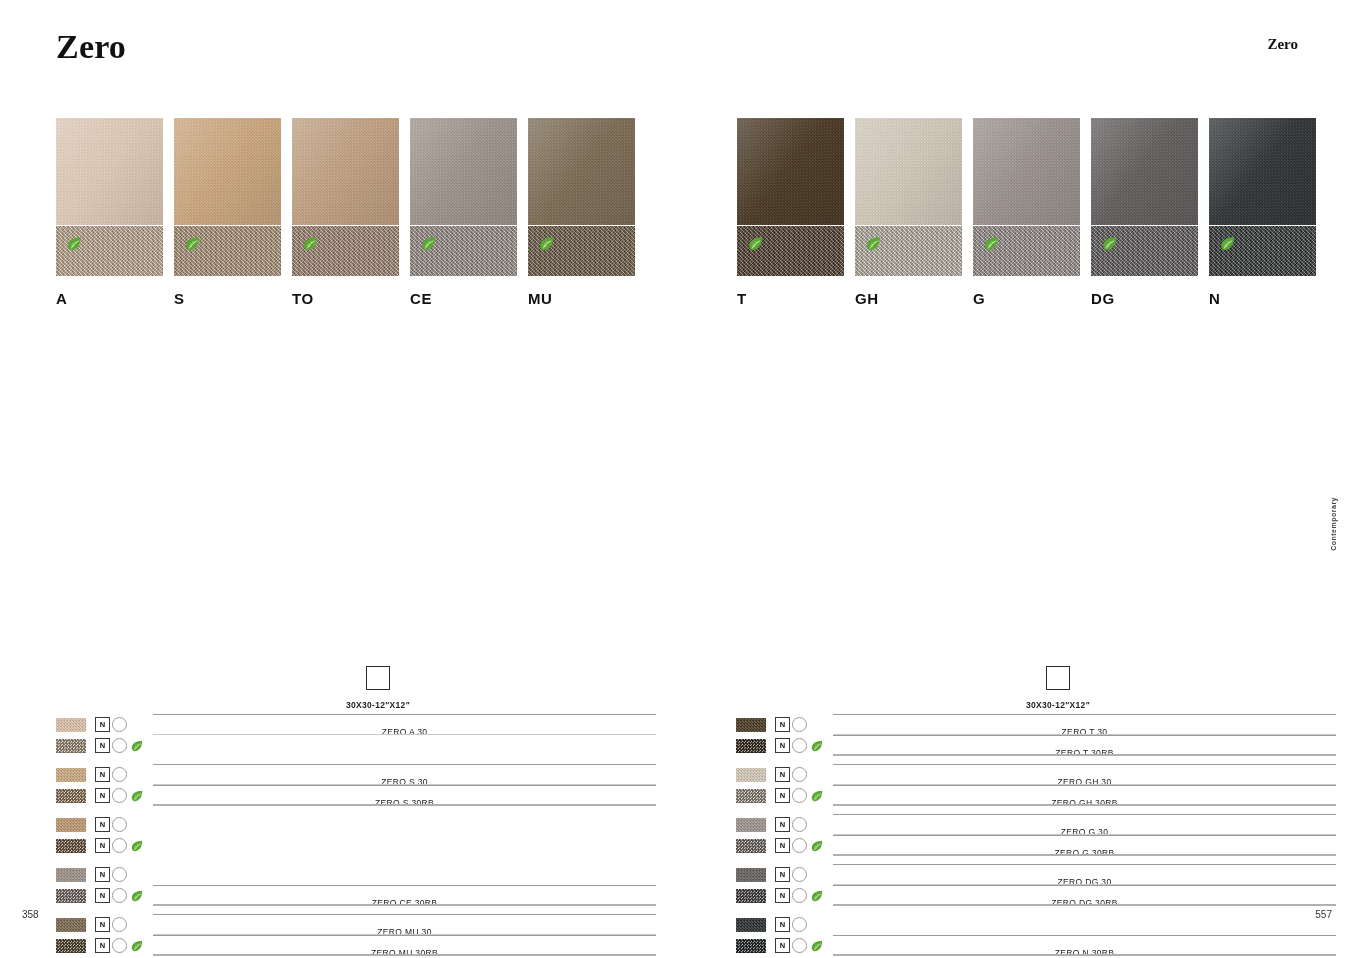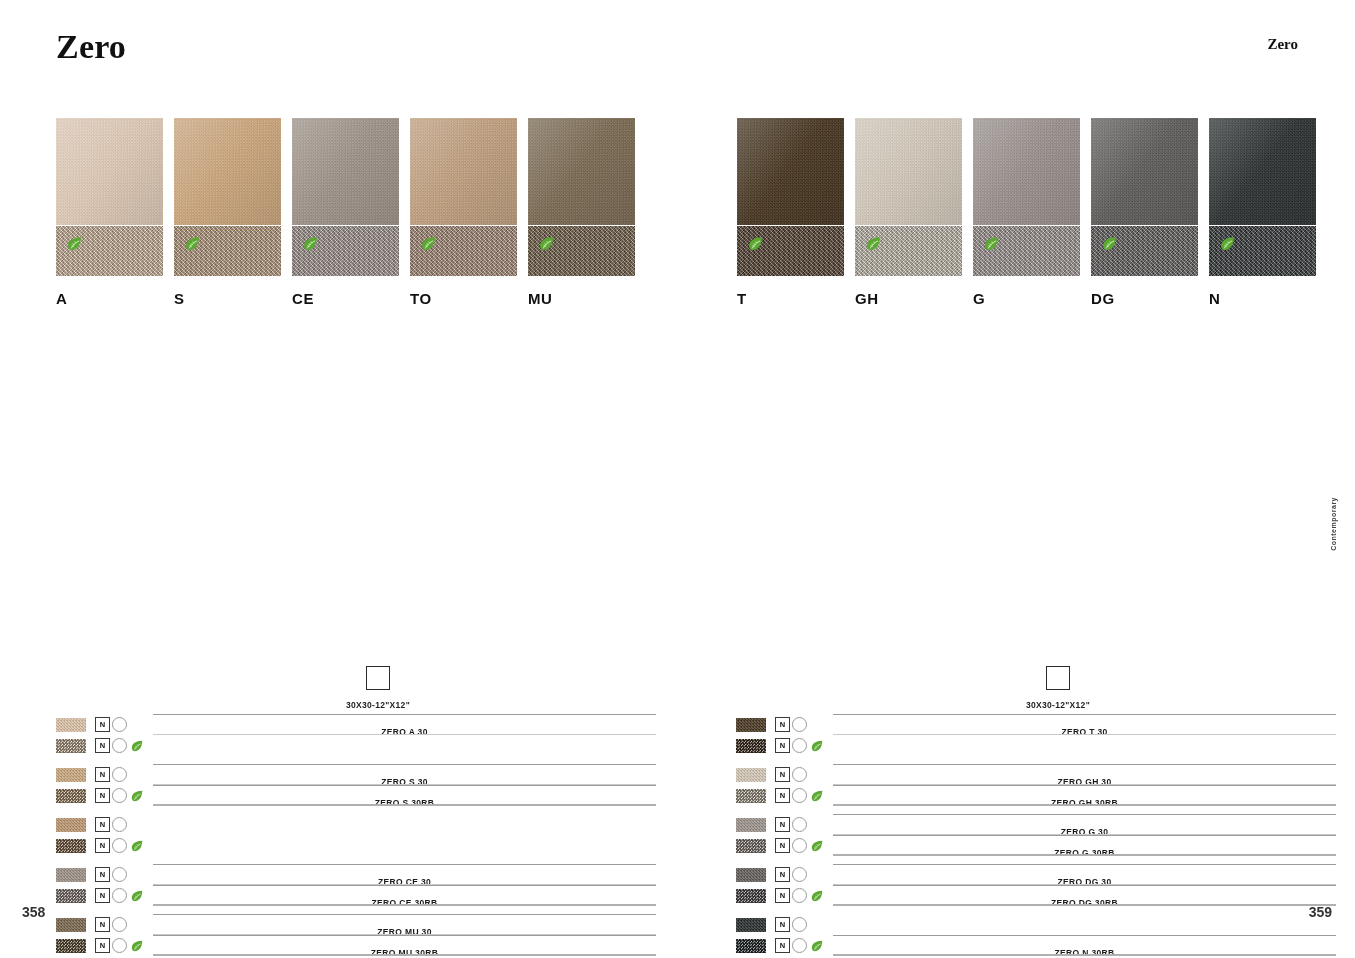--- a/index.html
+++ b/index.html
@@ -119,25 +119,25 @@
   .leaf-sm.blank{visibility:hidden;}
   .bar{
     margin-left:9px;flex:1 1 auto;position:relative;height:21px;
   }
   .bar .rule-top{position:absolute;left:0;right:0;top:0;height:1px;background:#9b9b9b;}
   .bar .rule-bot{position:absolute;left:0;right:0;bottom:0;height:1px;background:#c9c9c9;}
   .bar.thickbot .rule-bot{height:2px;background:#b0b0b0;}
   .bar .pname{
     position:absolute;left:0;right:0;top:0;height:36px;
     display:flex;align-items:center;justify-content:center;
-    font-size:8.5px;font-weight:bold;letter-spacing:.35px;color:#1a1a1a;
+    font-size:8.5px;font-weight:normal;letter-spacing:.35px;color:#1a1a1a;
   }
 
   
-  .pgnum{position:absolute;bottom:38px;font-size:14px;font-weight:bold;color:#333;}
+  .pgnum{position:absolute;bottom:38px;font-size:10px;font-weight:normal;color:#333;}
   .pgnum-left{left:22px;}
   .pgnum-right{right:23px;}
   .side-tab{
     position:absolute;right:18px;top:497px;
     font-size:7px;font-weight:bold;letter-spacing:.5px;color:#444;
     writing-mode:vertical-rl;transform:rotate(180deg);
     white-space:nowrap;
   }
 </style>
 </head>
@@ -172,48 +172,48 @@
           <div class="rough"></div>
           <span class="leaf"><svg viewBox="0 0 24 24" width="100%" height="100%">
               <path d="M21 3C10 3 3 8 3 15c0 3 2 6 5 6 7 0 13-7 13-18z" fill="#5aa832"></path>
               <path d="M7.5 18.5C10 14 13.5 10.5 18 8.5" stroke="#cfe8b8" stroke-width="1.4" fill="none" stroke-linecap="round"></path>
               <path d="M12 13.6l-2.4-.9M14.6 10.9l-2.3-.9M10.4 16.1l-2.2-.8" stroke="#cfe8b8" stroke-width="1.2" fill="none" stroke-linecap="round"></path>
             </svg></span>
         </div>
         <div class="sw-code">S</div>
       </div>
       <div class="swatch">
+        <div class="sw-top" style="background:#c4a382">
+          <div class="grain"></div>
+          <div class="sheen"></div>
+        </div>
+        <div class="sw-bot" style="background:#ae8f78">
+          <div class="rough"></div>
+          <span class="leaf"><svg viewBox="0 0 24 24" width="100%" height="100%">
+              <path d="M21 3C10 3 3 8 3 15c0 3 2 6 5 6 7 0 13-7 13-18z" fill="#5aa832"></path>
+              <path d="M7.5 18.5C10 14 13.5 10.5 18 8.5" stroke="#cfe8b8" stroke-width="1.4" fill="none" stroke-linecap="round"></path>
+              <path d="M12 13.6l-2.4-.9M14.6 10.9l-2.3-.9M10.4 16.1l-2.2-.8" stroke="#cfe8b8" stroke-width="1.2" fill="none" stroke-linecap="round"></path>
+            </svg></span>
+        </div>
+        <div class="sw-code">TO</div>
+      </div>
+      <div class="swatch">
         <div class="sw-top" style="background:#a2968c">
           <div class="grain"></div>
           <div class="sheen"></div>
         </div>
         <div class="sw-bot" style="background:#a99a95">
           <div class="rough"></div>
           <span class="leaf"><svg viewBox="0 0 24 24" width="100%" height="100%">
               <path d="M21 3C10 3 3 8 3 15c0 3 2 6 5 6 7 0 13-7 13-18z" fill="#5aa832"></path>
               <path d="M7.5 18.5C10 14 13.5 10.5 18 8.5" stroke="#cfe8b8" stroke-width="1.4" fill="none" stroke-linecap="round"></path>
               <path d="M12 13.6l-2.4-.9M14.6 10.9l-2.3-.9M10.4 16.1l-2.2-.8" stroke="#cfe8b8" stroke-width="1.2" fill="none" stroke-linecap="round"></path>
             </svg></span>
         </div>
         <div class="sw-code">CE</div>
-      </div>
-      <div class="swatch">
-        <div class="sw-top" style="background:#c4a382">
-          <div class="grain"></div>
-          <div class="sheen"></div>
-        </div>
-        <div class="sw-bot" style="background:#ae8f78">
-          <div class="rough"></div>
-          <span class="leaf"><svg viewBox="0 0 24 24" width="100%" height="100%">
-              <path d="M21 3C10 3 3 8 3 15c0 3 2 6 5 6 7 0 13-7 13-18z" fill="#5aa832"></path>
-              <path d="M7.5 18.5C10 14 13.5 10.5 18 8.5" stroke="#cfe8b8" stroke-width="1.4" fill="none" stroke-linecap="round"></path>
-              <path d="M12 13.6l-2.4-.9M14.6 10.9l-2.3-.9M10.4 16.1l-2.2-.8" stroke="#cfe8b8" stroke-width="1.2" fill="none" stroke-linecap="round"></path>
-            </svg></span>
-        </div>
-        <div class="sw-code">TO</div>
       </div>
       <div class="swatch">
         <div class="sw-top" style="background:#7e6d55">
           <div class="grain"></div>
           <div class="sheen"></div>
         </div>
         <div class="sw-bot" style="background:#6e5a40">
           <div class="rough"></div>
           <span class="leaf"><svg viewBox="0 0 24 24" width="100%" height="100%">
               <path d="M21 3C10 3 3 8 3 15c0 3 2 6 5 6 7 0 13-7 13-18z" fill="#5aa832"></path>
@@ -313,25 +313,20 @@
         </div>
       </div>
       <div class="grp">
         <div class="row">
           <span class="chip" style="background:#9d9086">
             <span class="grain"></span>
           </span>
           <span class="nbox">N</span>
           <span class="circ"></span>
           <span class="leaf-sm blank"></span>
-          <span class="bar">
-            <span class="rule-top"></span>
-            <span class="pname">ZERO CE 30</span>
-            <span class="rule-bot"></span>
-          </span>
         </div>
         <div class="row">
           <span class="chip rb" style="background:#a0918b">
             <span class="grain"></span>
           </span>
           <span class="nbox">N</span>
           <span class="circ"></span>
           <span class="leaf-sm"><svg viewBox="0 0 24 24" width="100%" height="100%">
               <path d="M21 3C10 3 3 8 3 15c0 3 2 6 5 6 7 0 13-7 13-18z" fill="#5aa832"></path>
               <path d="M7.5 18.5C10 14 13.5 10.5 18 8.5" stroke="#cfe8b8" stroke-width="1.4" fill="none" stroke-linecap="round"></path>
@@ -487,20 +482,25 @@
           <span class="chip rb" style="background:#40301e">
             <span class="grain"></span>
           </span>
           <span class="nbox">N</span>
           <span class="circ"></span>
           <span class="leaf-sm"><svg viewBox="0 0 24 24" width="100%" height="100%">
               <path d="M21 3C10 3 3 8 3 15c0 3 2 6 5 6 7 0 13-7 13-18z" fill="#5aa832"></path>
               <path d="M7.5 18.5C10 14 13.5 10.5 18 8.5" stroke="#cfe8b8" stroke-width="1.4" fill="none" stroke-linecap="round"></path>
               <path d="M12 13.6l-2.4-.9M14.6 10.9l-2.3-.9M10.4 16.1l-2.2-.8" stroke="#cfe8b8" stroke-width="1.2" fill="none" stroke-linecap="round"></path>
             </svg></span>
+          <span class="bar thickbot">
+            <span class="rule-top"></span>
+            <span class="pname">ZERO T 30RB</span>
+            <span class="rule-bot"></span>
+          </span>
         </div>
       </div>
       <div class="grp">
         <div class="row">
           <span class="chip" style="background:#d2c7b6">
             <span class="grain"></span>
           </span>
           <span class="nbox">N</span>
           <span class="circ"></span>
           <span class="leaf-sm blank"></span>
@@ -616,14 +616,14 @@
             <span class="rule-top"></span>
             <span class="pname">ZERO N 30RB</span>
             <span class="rule-bot"></span>
           </span>
         </div>
       </div>
     </div>
 
   <div class="side-tab">Contemporary</div>
 
-  <div class="pgnum pgnum-right">359</div>
+  <div class="pgnum pgnum-right">557</div>
 </div>
 
 </body></html>

